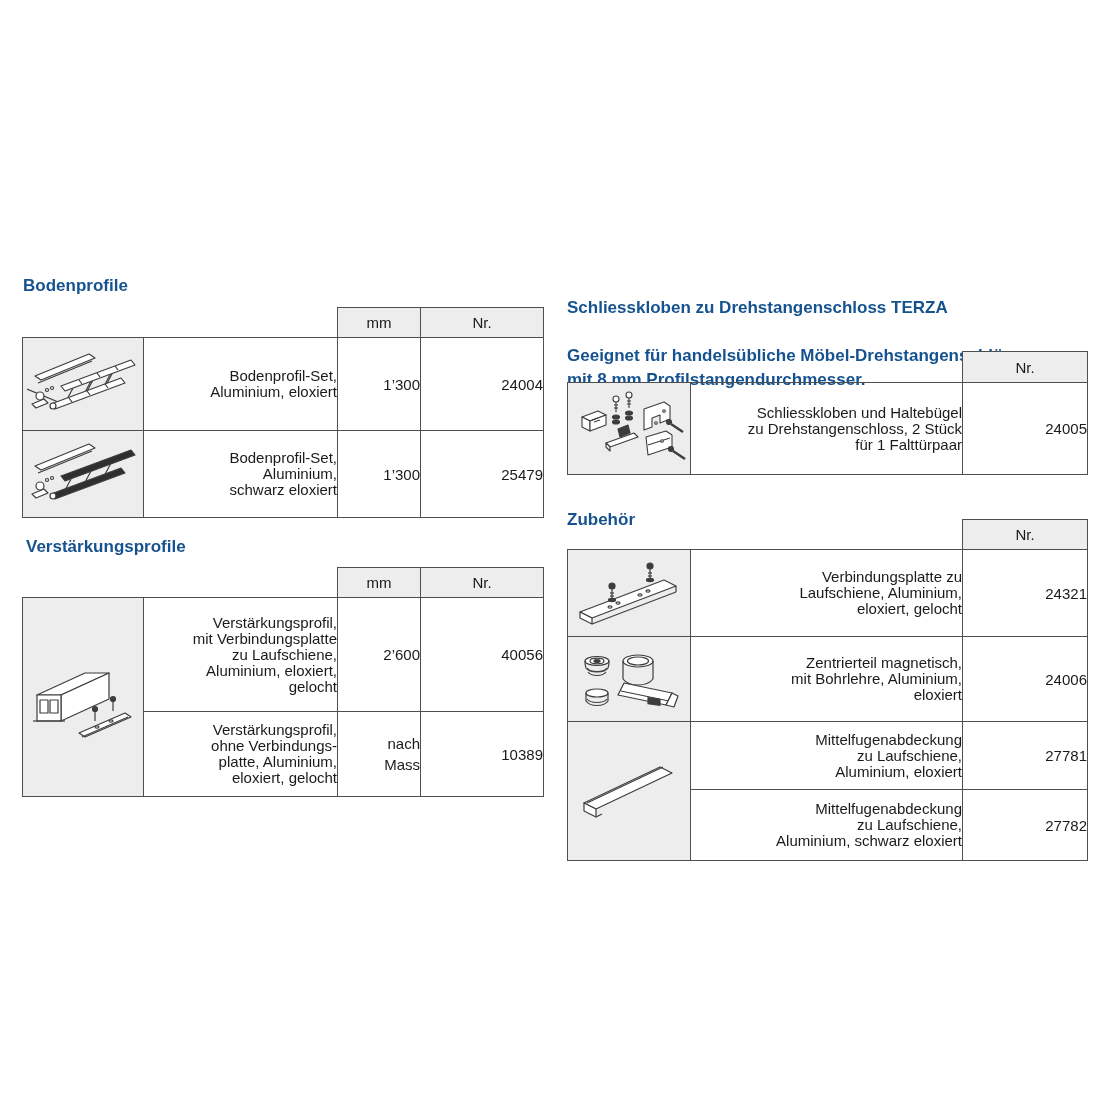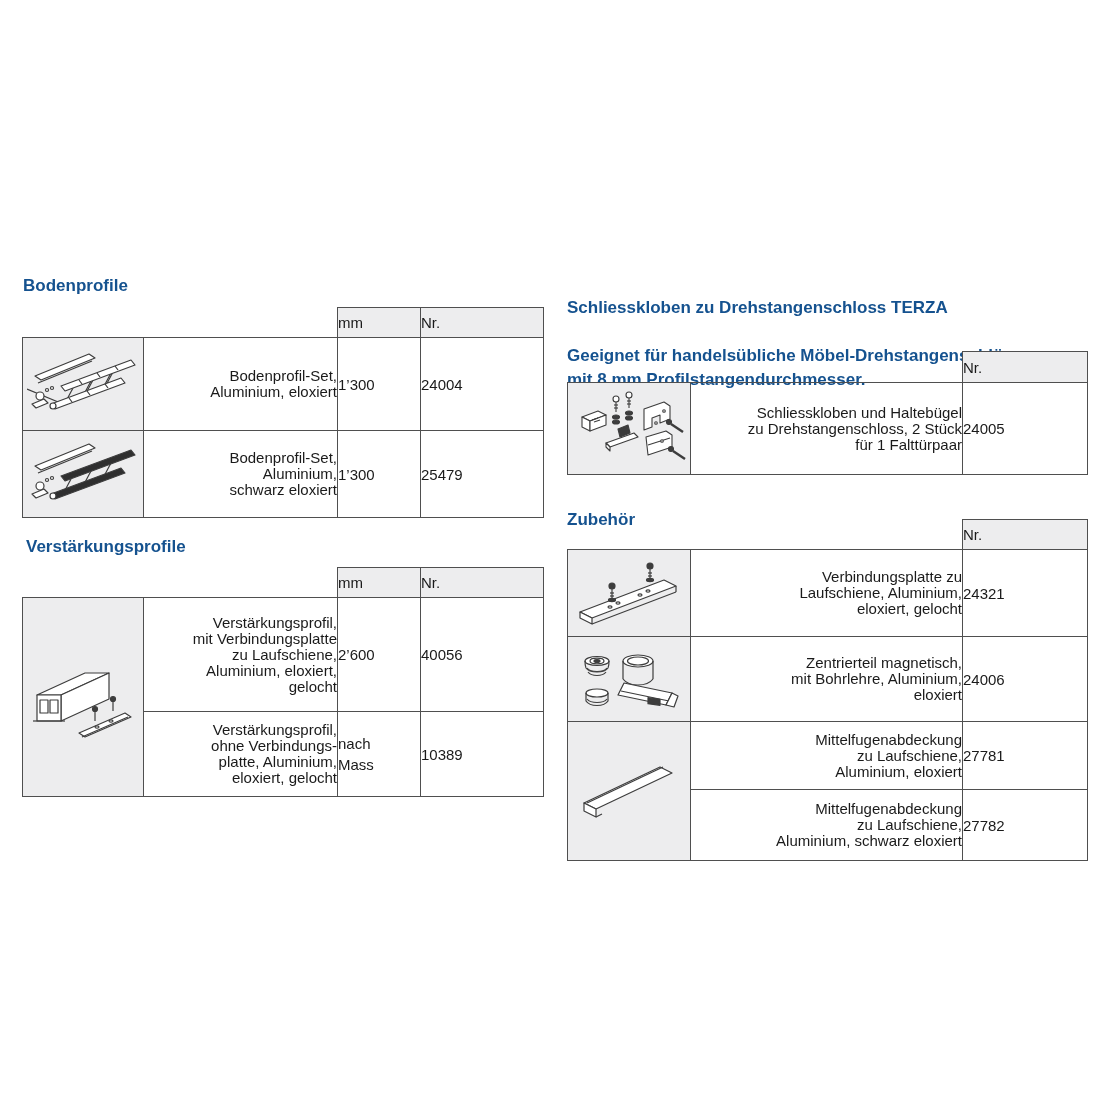--- a/index.html
+++ b/index.html
@@ -27,32 +27,32 @@
     font-size:15px;color:var(--text);
   }
   table.cat td, table.cat th{
     border:1px solid var(--border);
     padding:0;box-sizing:border-box;
     vertical-align:middle;
   }
   table.cat td.blank{border:none;background:transparent;}
   table.cat th{
     background:var(--cellgray);
-    font-weight:normal;font-size:15px;text-align:left;
+    font-weight:normal;font-size:15px;text-align:center;
   }
   td.imgcell{
     background:var(--cellgray);
     text-align:center;vertical-align:middle;
   }
   td.desc{
     text-align:right;padding:4px 8px 4px 12px;
     white-space:pre-line;line-height:16px;
   }
   td.num{
-    text-align:left;white-space:pre-line;line-height:21px;
+    text-align:right;white-space:pre-line;line-height:21px;
   }
   svg.illu{display:block;margin:0 auto;}
   svg.illu *{vector-effect:non-scaling-stroke;}
 </style>
 </head>
 <body>
 
 <div class="heading" style="left:23px;top:274px;">Bodenprofile</div>
 
 <table class="cat" style="left:22px;top:307px;width:521px;">

